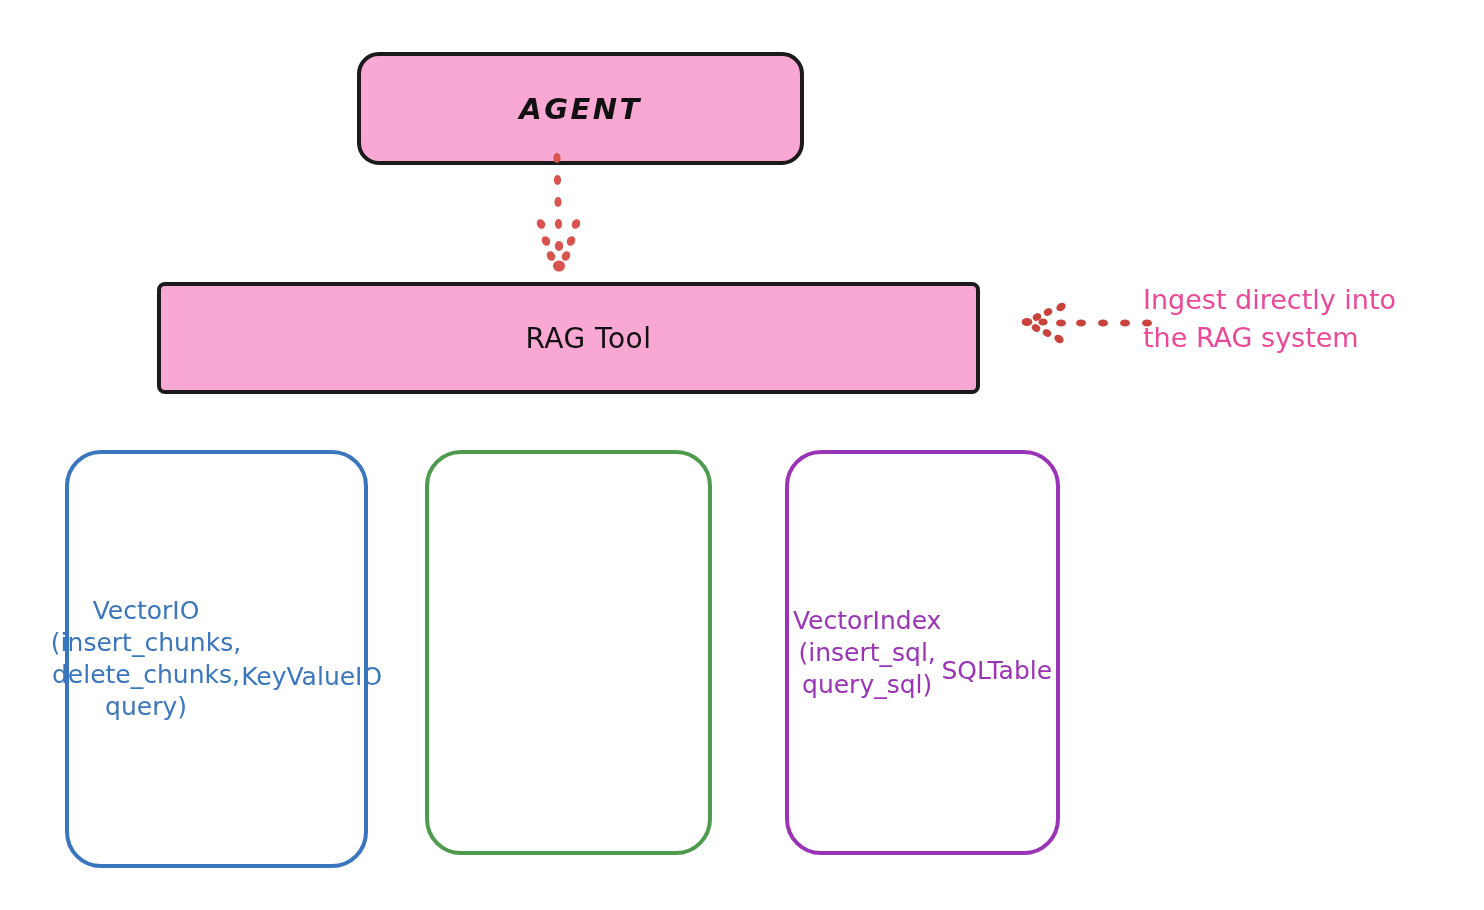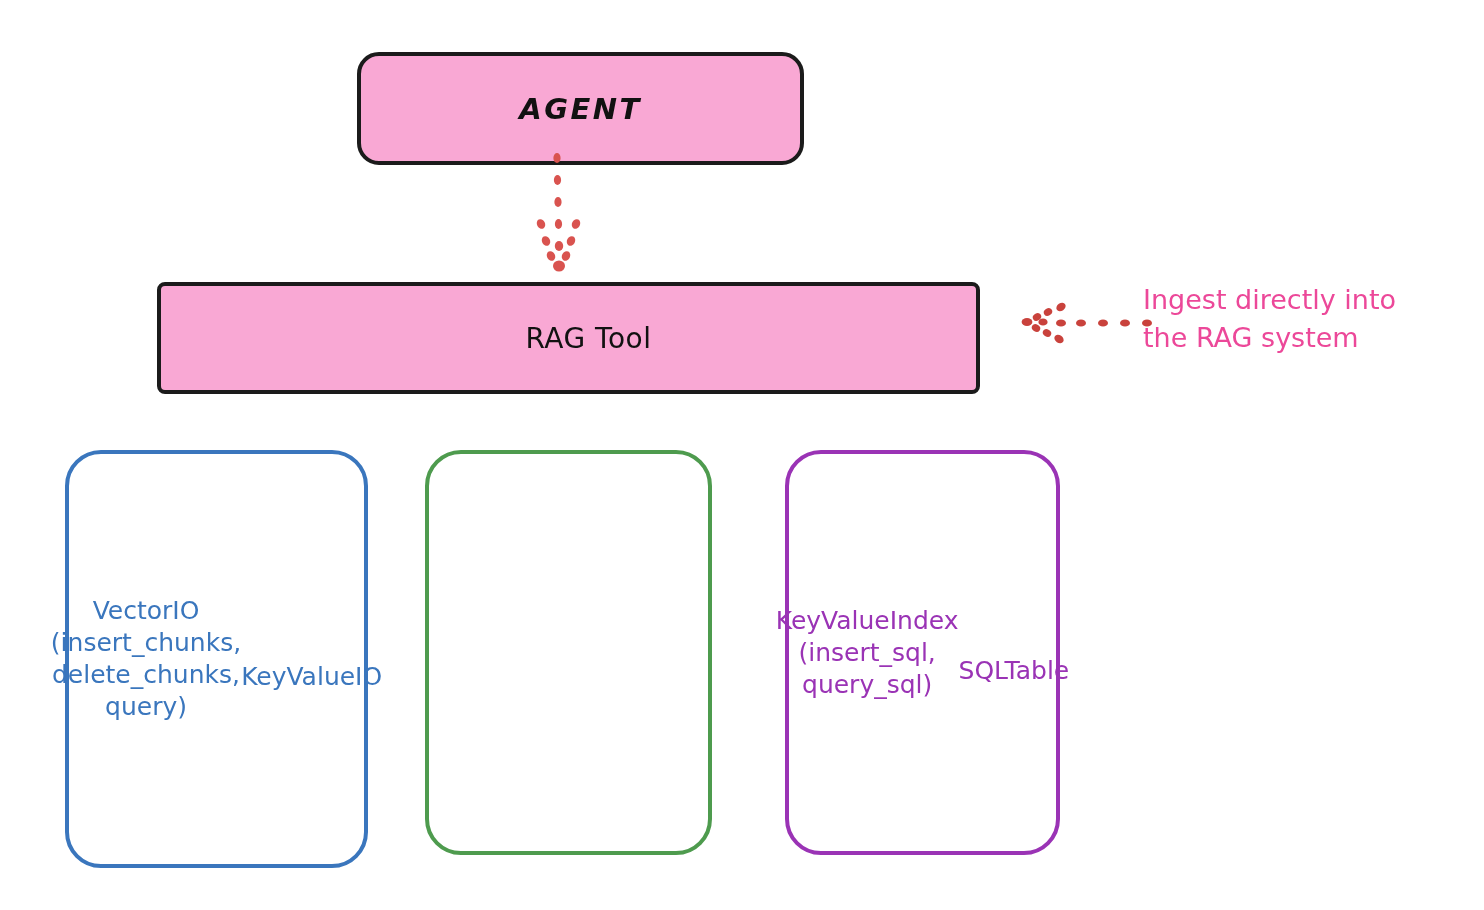--- a/index.html
+++ b/index.html
@@ -213,19 +213,19 @@
 (insert_chunks,
 delete_chunks,
 query)</div>
     <div class="index-block">KeyValueIO</div>
   </div>
 
   <div class="provider" id="keyvalue-node">
   </div>
 
   <div class="provider" id="relational-node">
-    <div class="api-block">KeyValueIndex
+    <div class="api-block">VectorIndex
 (insert_sql,
 query_sql)</div>
     <div class="index-block">SQLTable</div>
   </div>
 
 </div>
 
 </body></html>

